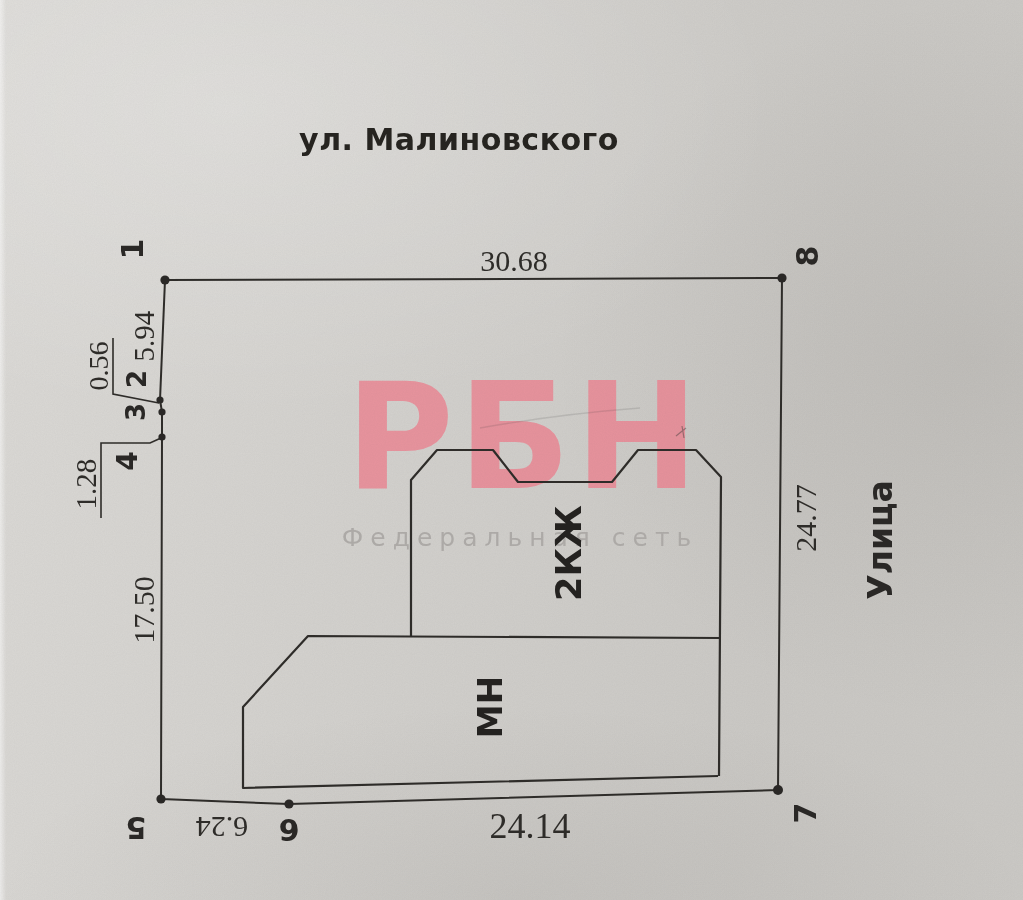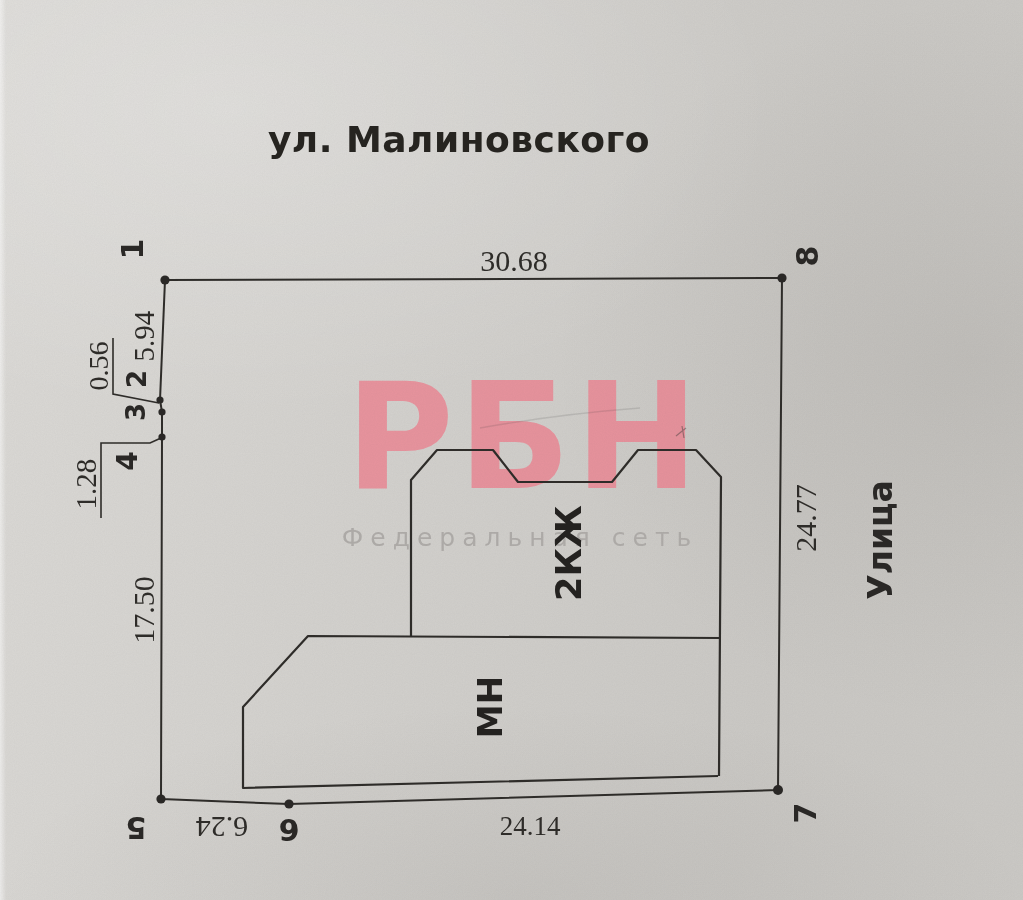--- a/index.html
+++ b/index.html
@@ -18,34 +18,34 @@
     content:"";position:absolute;left:0;top:0;width:6px;height:100%;
     background:linear-gradient(90deg, rgba(255,255,255,.55), rgba(255,255,255,0));
     pointer-events:none;
   }
   .lbl{position:absolute;transform:translate(-50%,-50%);color:#2c2a27;white-space:nowrap;line-height:1;}
   .r90{transform:translate(-50%,-50%) rotate(-90deg);}
   .r180{transform:translate(-50%,-50%) rotate(180deg);}
   .sans-b{font-family:"DejaVu Sans", sans-serif;font-weight:bold;}
   .serif{font-family:"Liberation Serif","DejaVu Serif", serif;font-weight:normal;}
 
-  .title{left:459px;top:140px;font-size:36px;letter-spacing:.5px;color:#262420;}
+  .title{left:459px;top:140px;font-size:30px;letter-spacing:.5px;color:#262420;}
 
   .pt{font-size:30px;color:#2a2826;}
   .pt1{left:133px;top:249px;}  .pt8{left:808px;top:256px;}
   .pt7{left:806px;top:813px;}  .pt6{left:289px;top:829px;}
   .pt5{left:136px;top:827px;}
   .pt2{left:137px;top:379px;font-size:26px;}
   .pt3{left:136px;top:412px;font-size:26px;}
   .pt4{left:128px;top:461px;font-size:28px;}
 
   .dim{font-size:30px;color:#2e2c29;}
   .dimTop{left:514px;top:261px;}
   .dimRight{left:806px;top:518px;}
-  .dimBottom{left:530px;top:826px;font-size:27px;}
+  .dimBottom{left:530px;top:826px;font-size:36px;}
   .dimBL{left:222px;top:827px;}
   .dim594{left:144px;top:336px;font-size:29px;}
   .dim056{left:99px;top:366px;font-size:28px;}
   .dim128{left:86px;top:484px;font-size:29px;}
   .dim1750{left:144px;top:610px;}
 
   .street{left:880px;top:540px;font-size:33px;color:#2a2826;}
   .bldgA{left:569px;top:553px;font-size:35px;color:#242220;}
   .bldgB{left:490px;top:707px;font-size:34px;color:#242220;}
 

